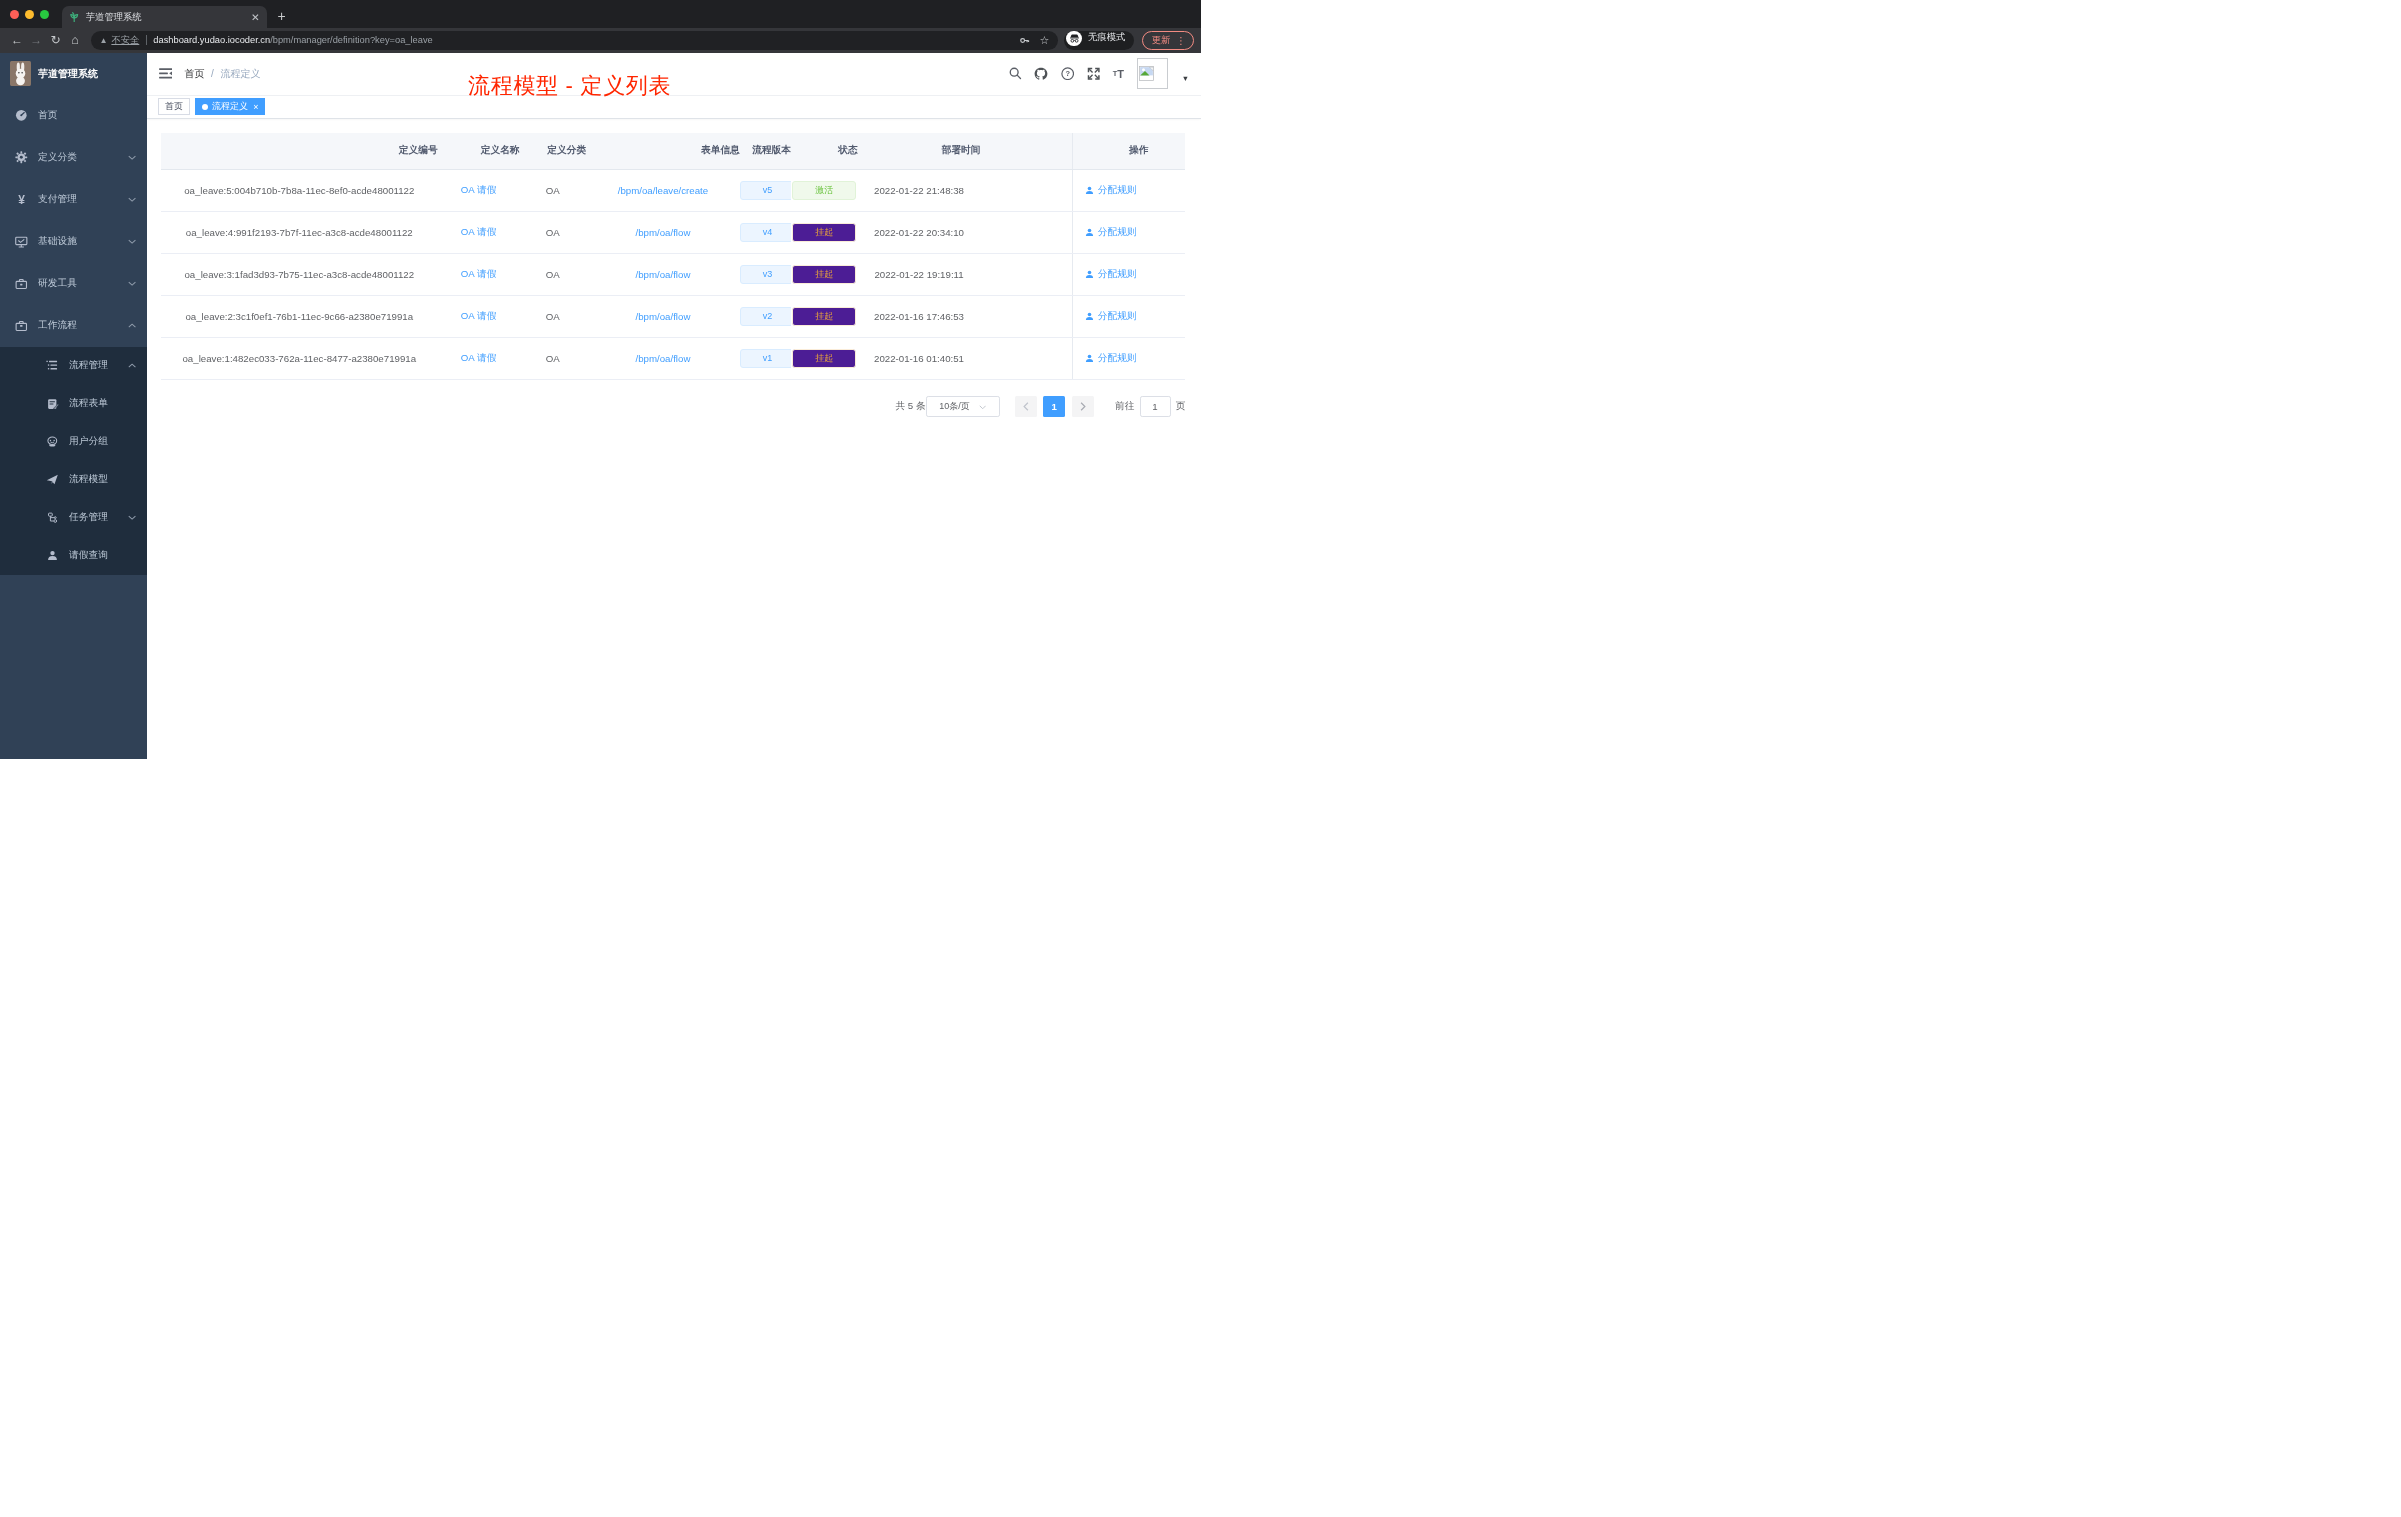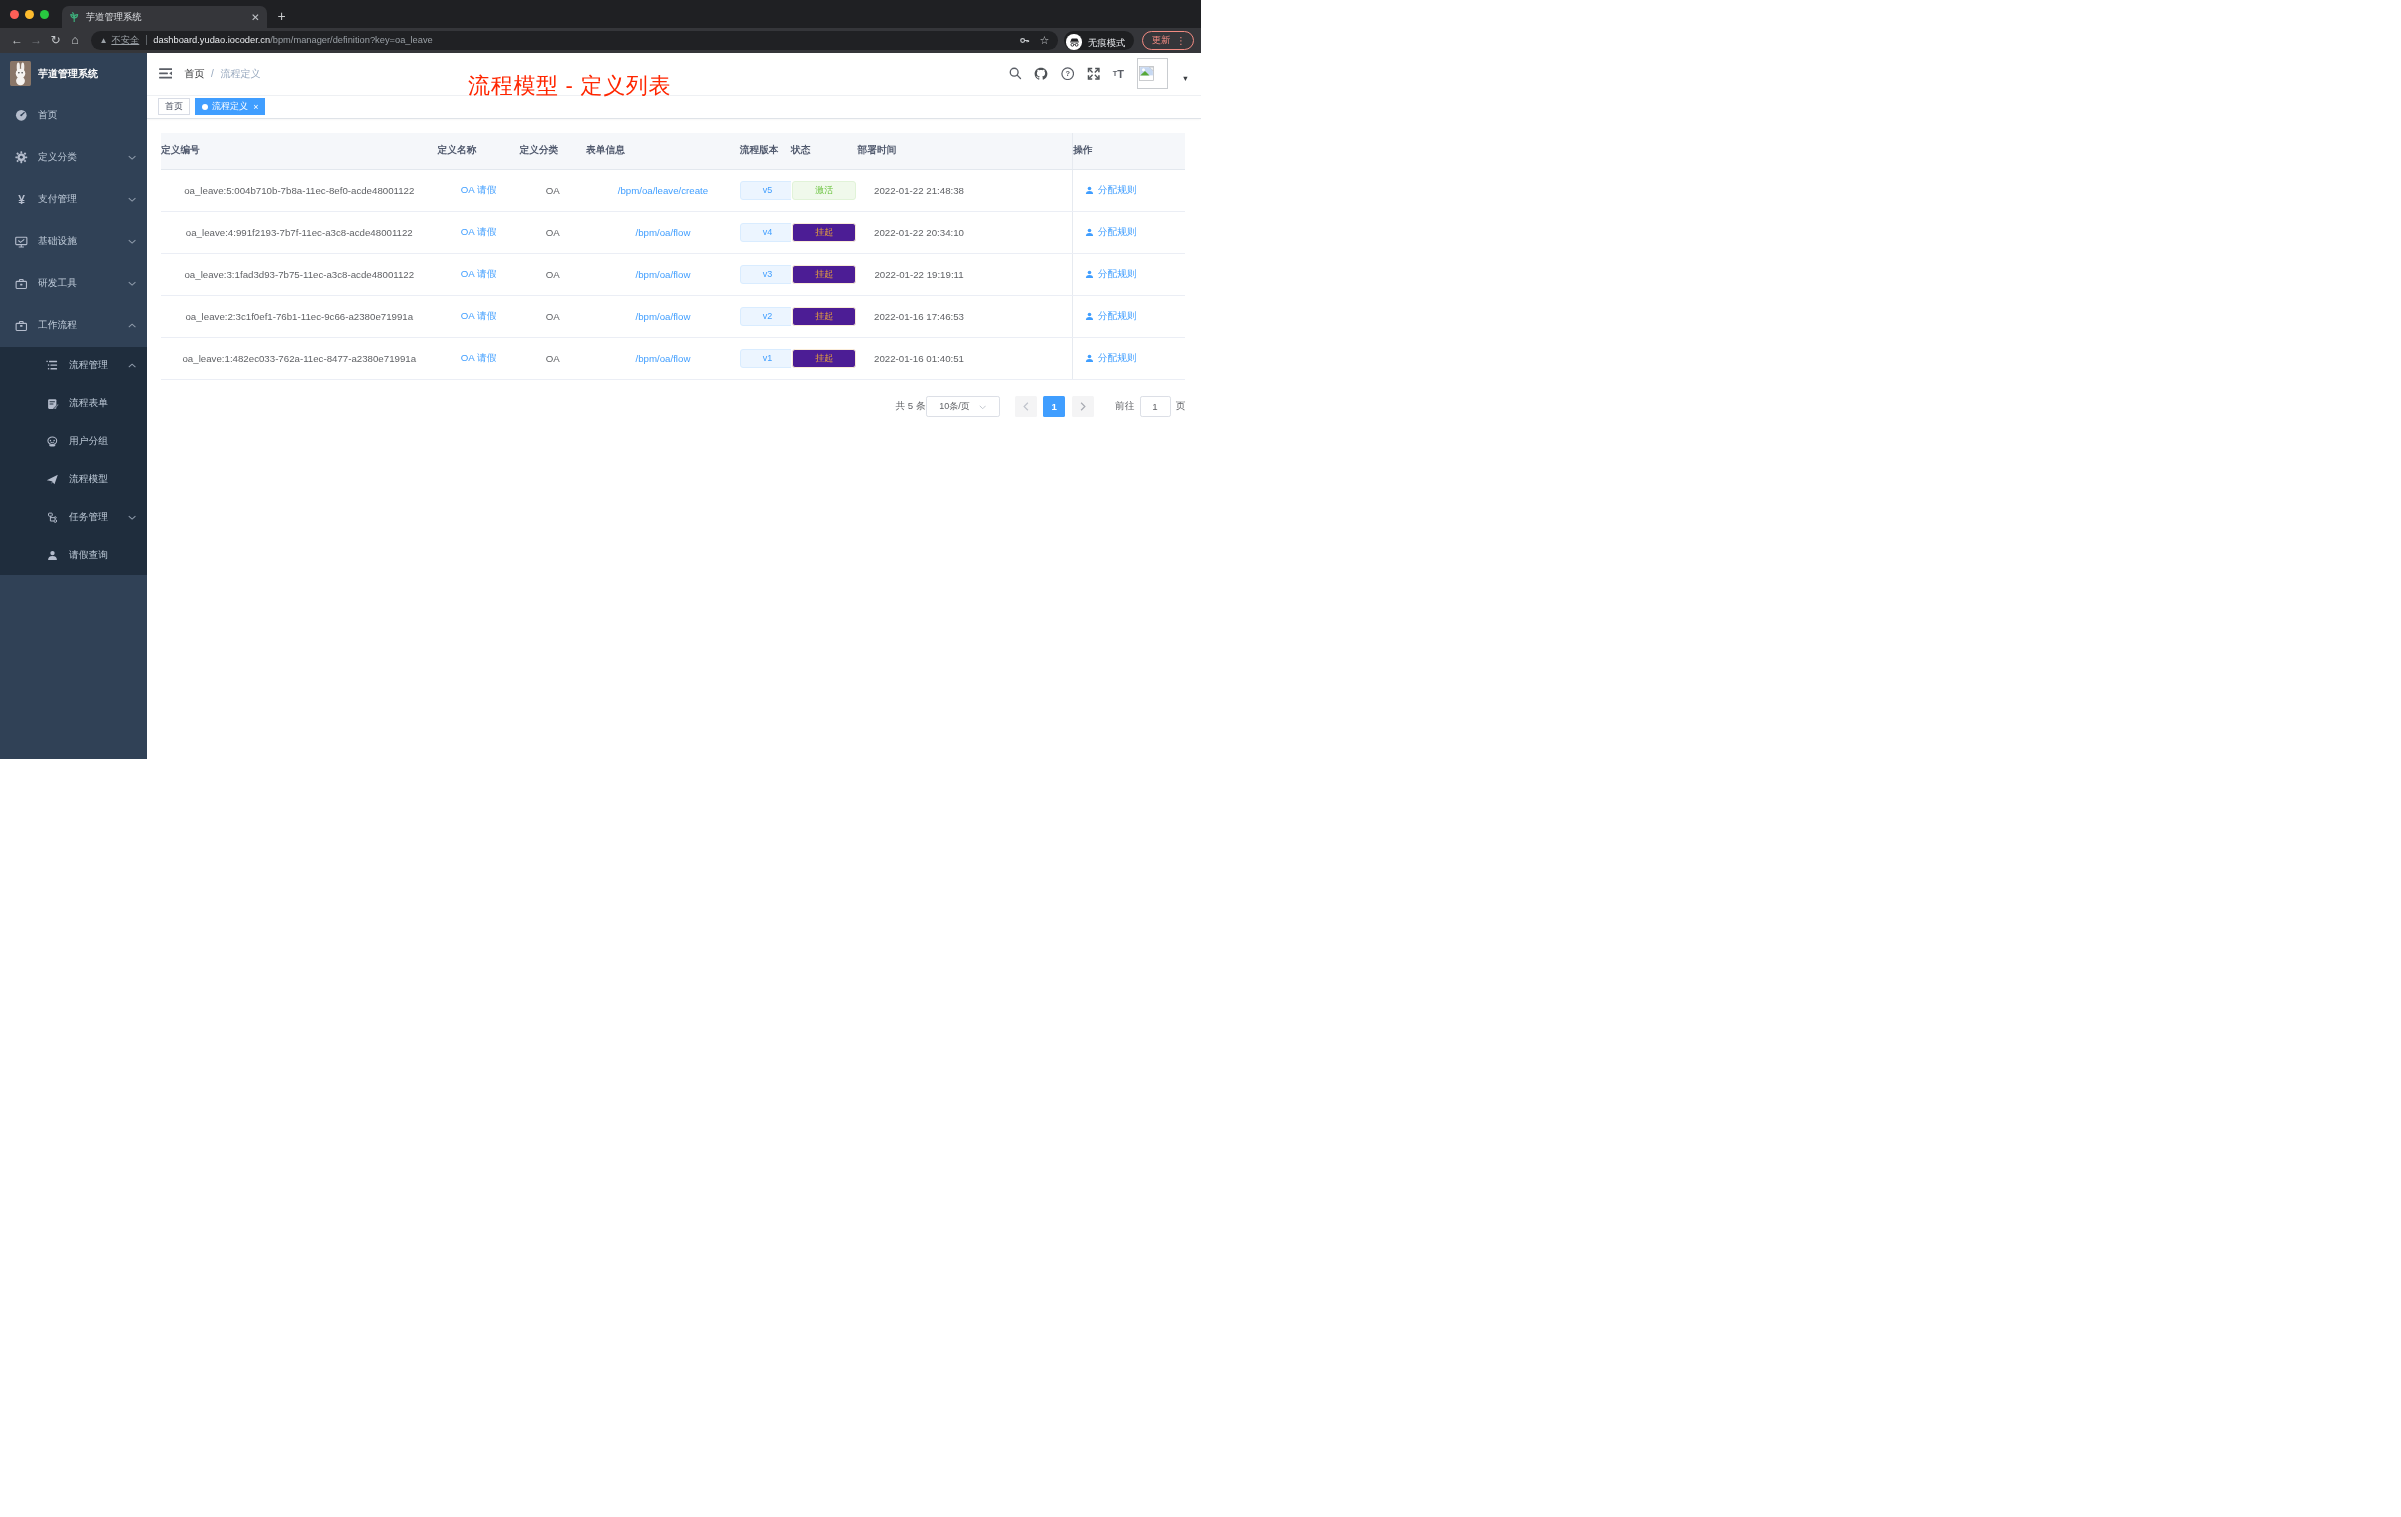--- a/index.html
+++ b/index.html
@@ -25,21 +25,21 @@
   .url-bar { flex:1; height:19.3px; background:#202124; border-radius:9.7px; margin:0 6px; display:flex;
     align-items:center; padding:0 9px; font-size:9.3px; min-width:0; }
   .sec-tri { color:#9aa0a6; font-size:8.2px; margin-right:3.7px; }
   .sec-text { color:#9aa0a6;text-decoration:underline; }
   .url-divider { width:0.7px; height:10.4px; background:#5f6368; margin:0 6.7px; }
   .url-host { color:#e8eaed; white-space:nowrap; }
   .url-path { color:#9aa0a6; white-space:nowrap; flex:1; overflow:hidden; }
   .omni-ic { margin-left:9px; display:flex; align-items:center; color:#c6c9cc; }
   .star { font-size:11px; color:#c6c9cc; }
   .incog-chip { height:19.3px; border-radius:9.7px; background:#1e1f21; color:#e8eaed; display:flex;
-    align-items:flex-end; padding:0 9px 0 2.2px; font-size:9.3px; margin-right:7.4px; flex-shrink:0; }
+    align-items:flex-start; padding:0 9px 0 2.2px; font-size:9.3px; margin-right:7.4px; flex-shrink:0; }
   .incog-circle { width:15.6px; height:15.6px; background:#fff; border-radius:50%; display:flex;
     align-items:center; justify-content:center; margin-right:6px; }
   .update-pill { height:19.3px; border:0.7px solid #f28b82; border-radius:9.7px; color:#f28b82; display:flex;
     align-items:center; padding:0 6.7px 0 9px; font-size:9.3px; flex-shrink:0; cursor:pointer; }
   .update-dots { margin-left:6px; font-size:9.7px; letter-spacing:0; }
 
   
   .app { flex:1; display:flex; min-height:0; }
   .sidebar { width:147px; background:#304156; color:#bfcbd9; flex-shrink:0; font-size:9.7px; }
   .logo-row { height:42px; display:flex; align-items:center; padding-left:9.7px; gap:7.4px; }
@@ -78,21 +78,21 @@
     box-shadow:0 0.7px 2.2px rgba(0,0,0,0.06); flex-shrink:0; }
   .tag { height:17px; display:flex; align-items:center; padding:0 6px; border:0.7px solid #d8dce5; background:#fff;
     color:#495060; font-size:9px; margin-right:4.5px; cursor:pointer; }
   .tag.active { background:#409eff; border-color:#409eff; color:#fff; }
   .tag .dot { width:6px; height:6px; border-radius:50%; background:#fff; margin-right:4.5px; }
   .tag .tclose { margin-left:5.2px; font-size:9px; }
 
   
   .content { flex:1; padding:14px 15.6px 0 14px; overflow:hidden; }
   table { width:100%; border-collapse:collapse; font-size:9.7px; color:#606266; table-layout:fixed; }
-  thead th { background:#f5f7fa; height:37px; font-weight:600; color:#515a6e; text-align:left;
+  thead th { background:#f5f7fa; height:37px; font-weight:600; color:#515a6e; text-align:right;
     border-bottom:0.7px solid #e3e8ee; font-size:9.7px; }
   tbody td { height:42px; border-bottom:0.7px solid #ebeef5; text-align:center; overflow:hidden; white-space:nowrap; }
   .op-col { border-left:0.7px solid #e6eaf0; padding-right:37px; }
   .link { color:#409eff; text-decoration:none; cursor:pointer;text-align:center; }
   .etag { display:inline-block; height:18.6px; line-height:17px; padding:0 22px; border-radius:3px; font-size:9px; border:0.7px solid; }
   .etag.info { background:#ecf5ff; border-color:#d9ecff; color:#409eff; }
   .etag.success { background:#f0f9eb; border-color:#e1f3d8; color:#67c23a; }
   .etag.warning { background:#4c1d95; border-color:#faecd8; color:#e6a23c; }
   .action { color:#409eff; display:inline-flex; align-items:center; gap:3.7px; cursor:pointer; }
 

